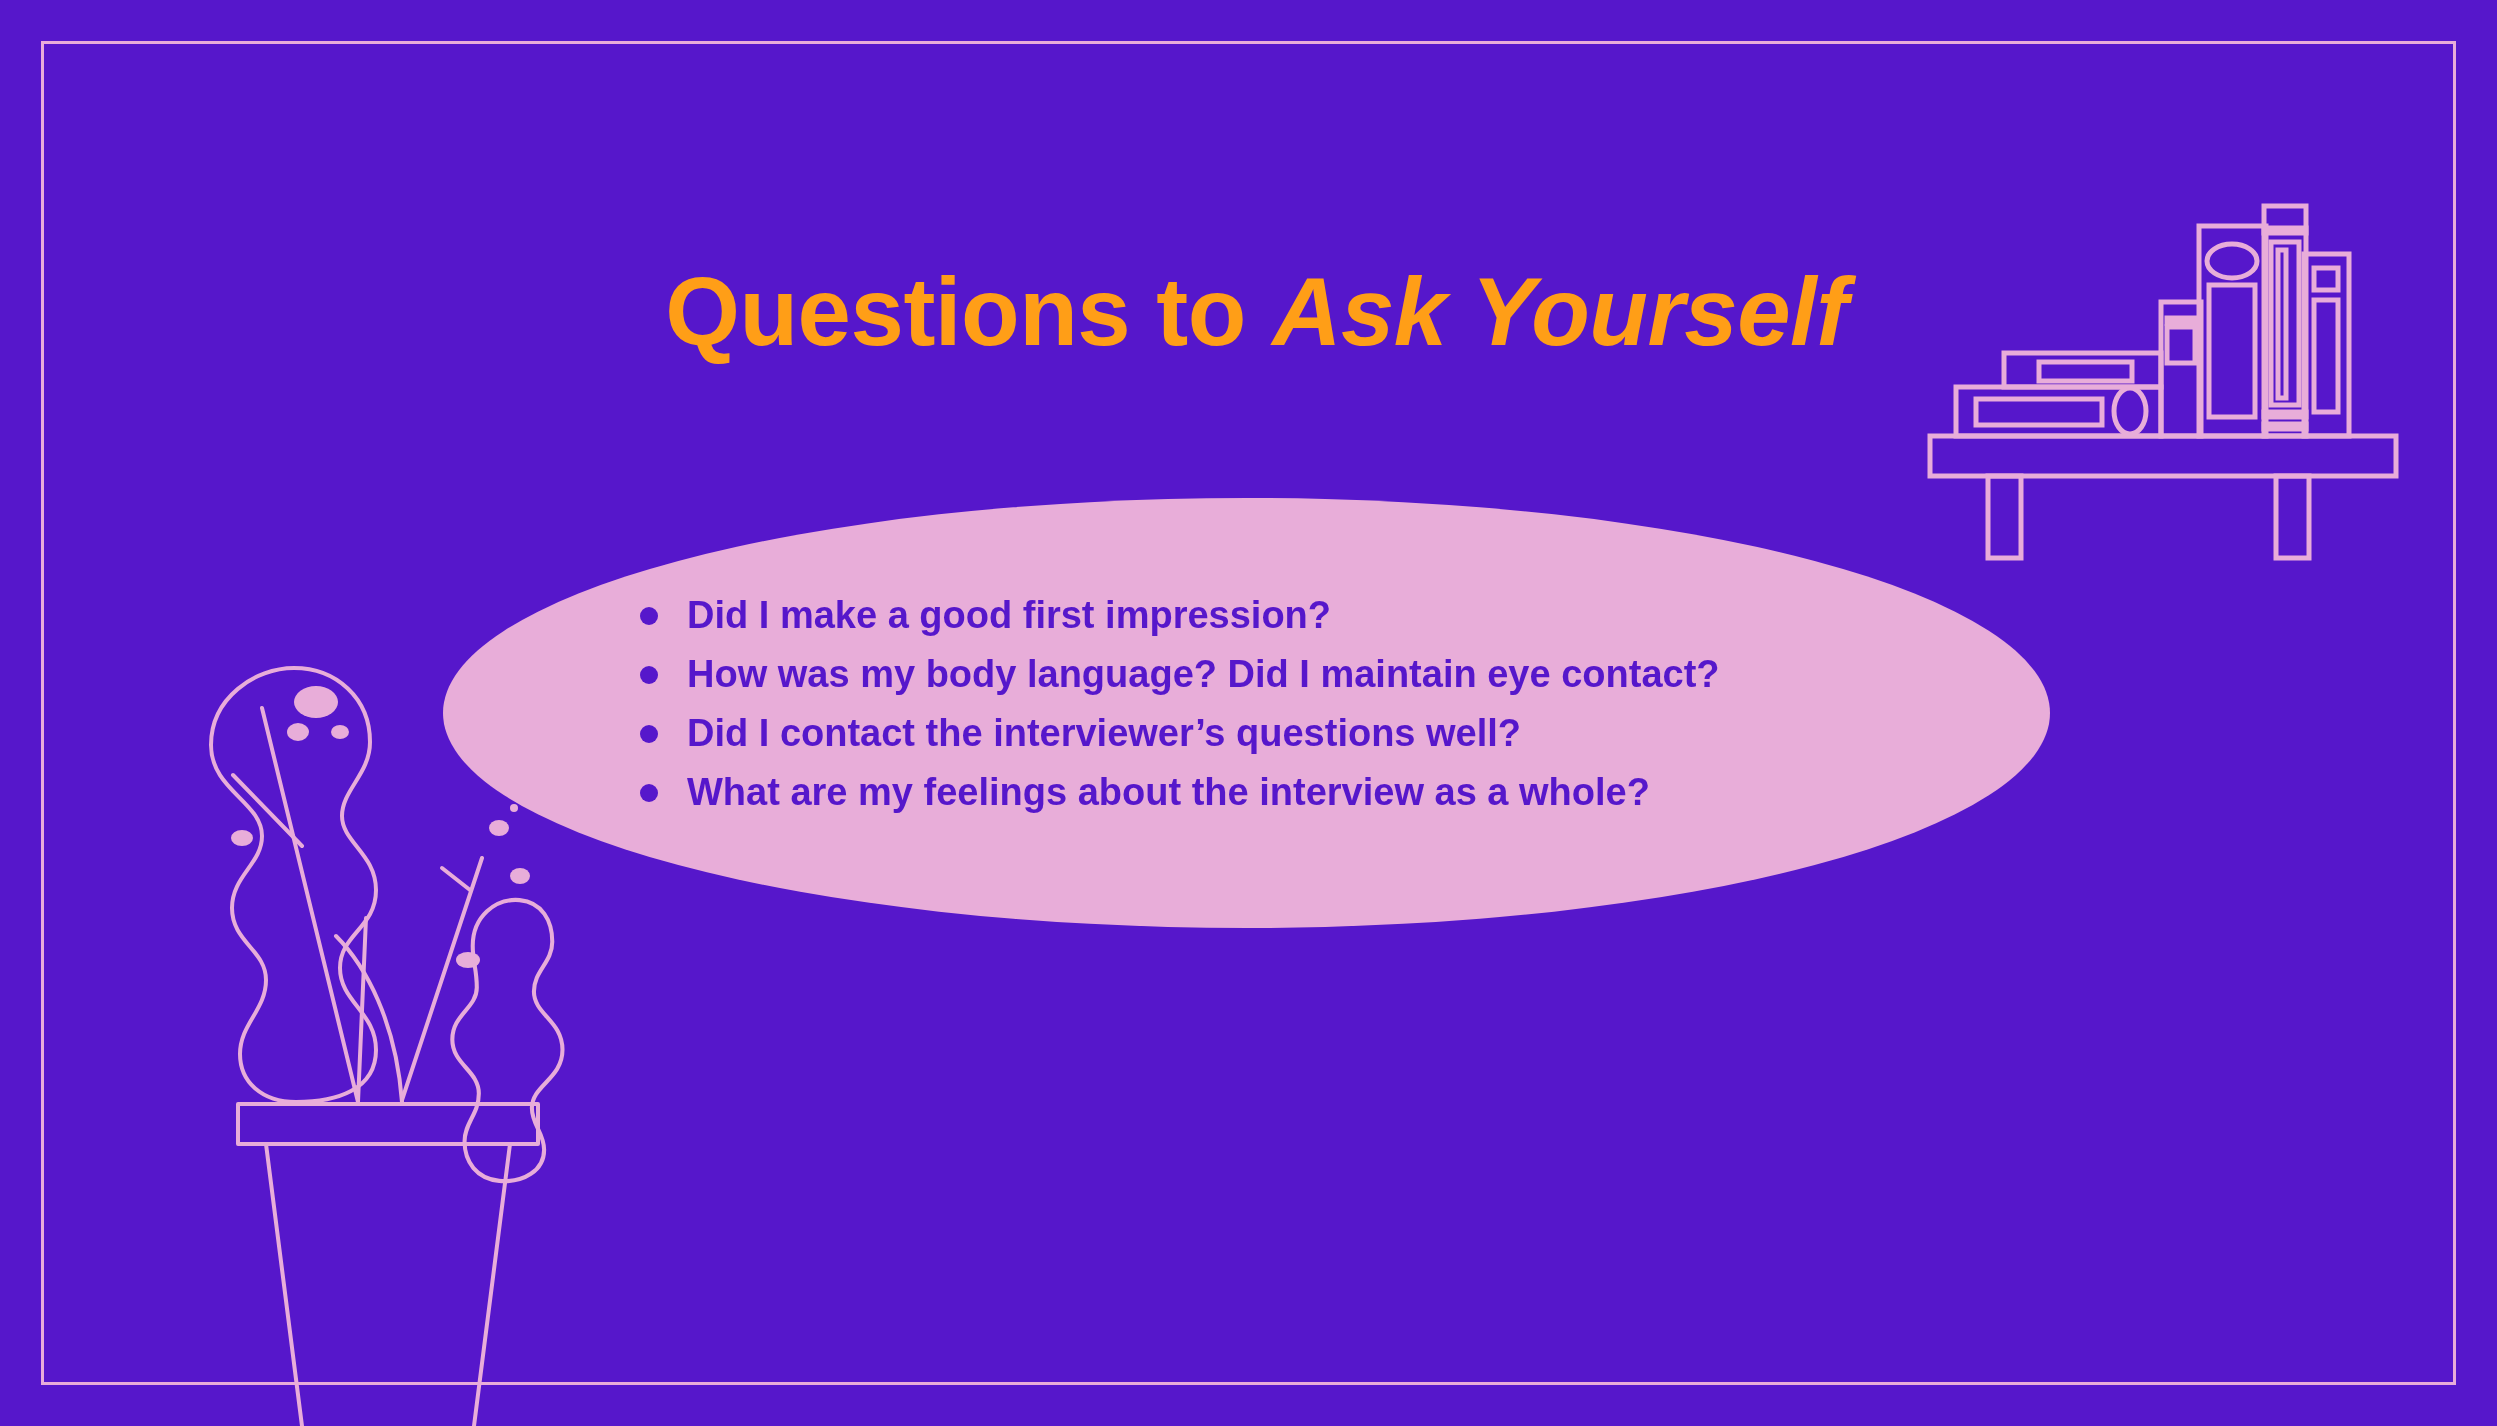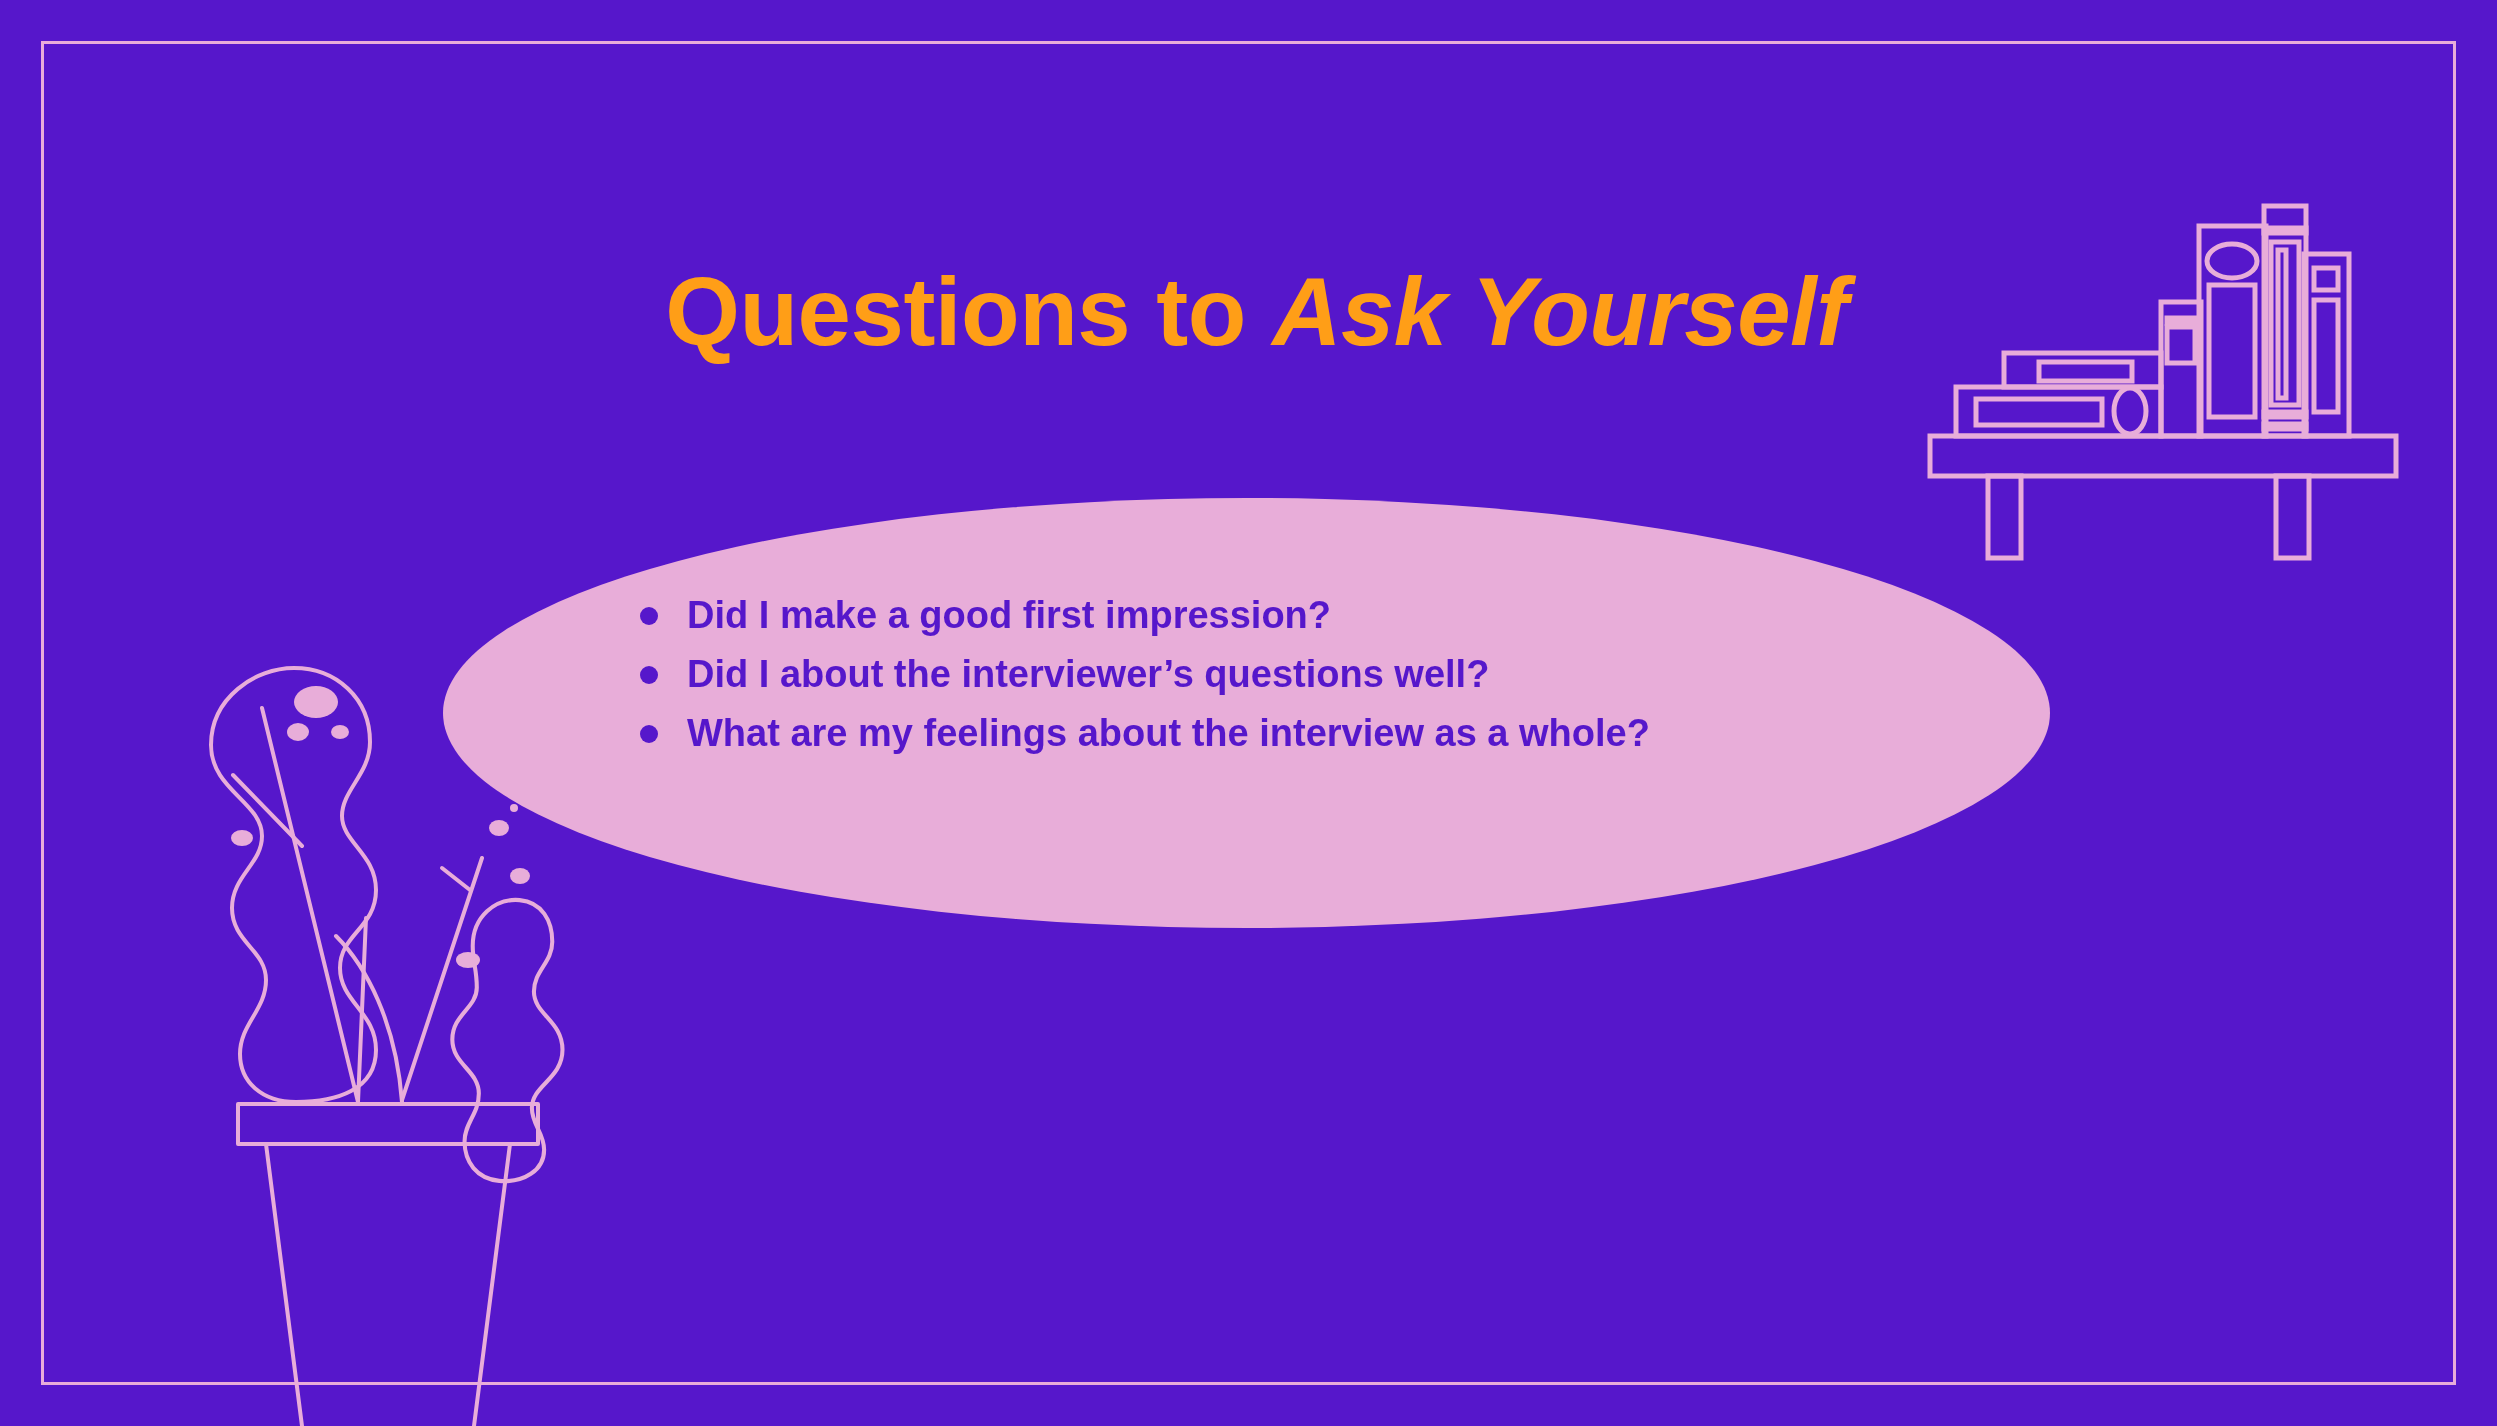--- a/index.html
+++ b/index.html
@@ -190,21 +190,25 @@
 
   <div id="ellipse"></div>
 
   <div id="bullets">
     <div class="bullet-row">
       <span class="bullet-dot"></span>
       <span class="bullet-text">Did I make a good first impression?</span>
     </div>
     <div class="bullet-row">
       <span class="bullet-dot"></span>
-      <span class="bullet-text">Did I about the interviewer’s questions well?</span>
+      <span class="bullet-text">How was my body language? Did I maintain eye contact?</span>
+    </div>
+    <div class="bullet-row">
+      <span class="bullet-dot"></span>
+      <span class="bullet-text">Did I contact the interviewer’s questions well?</span>
     </div>
     <div class="bullet-row">
       <span class="bullet-dot"></span>
       <span class="bullet-text">What are my feelings about the interview as a whole?</span>
     </div>
   </div>
 
 </div>
 
 </body></html>

